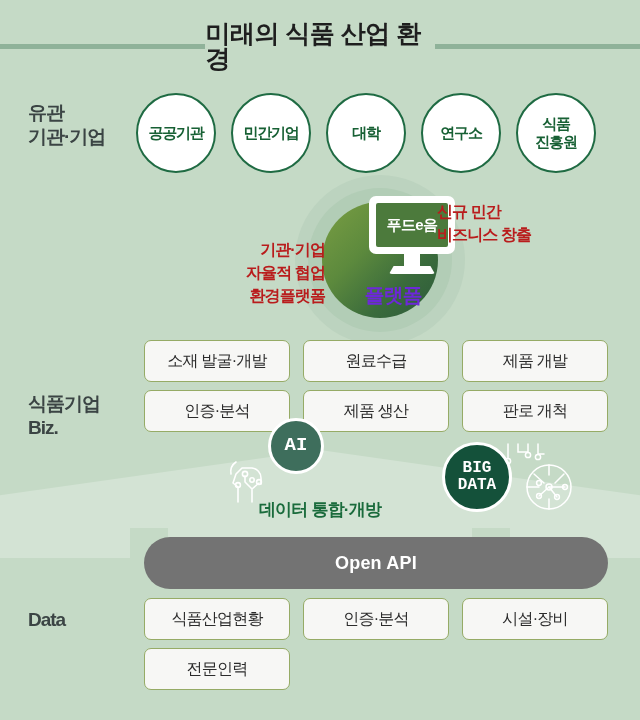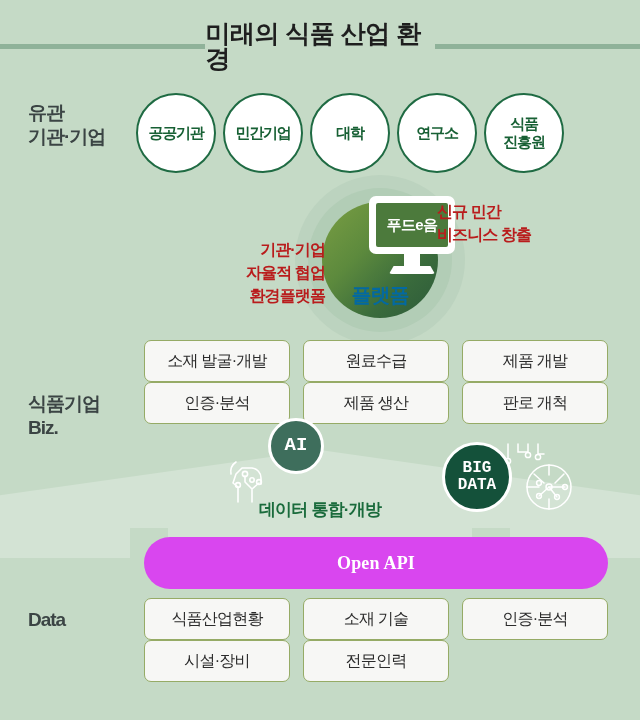--- a/index.html
+++ b/index.html
@@ -28,21 +28,21 @@
   .row-label{
     position:absolute;
     font-size:19px;font-weight:bold;color:#3b4444;
     line-height:1.28;letter-spacing:-1px;
   }
   #label-org{left:28px;top:101px;}
   #label-biz{left:28px;top:344px;margin-top:48px;}
   #label-data{left:28px;top:608px;}
 
   
-  .circle-row{position:absolute;left:136px;top:93px;display:flex;gap:7px;}
+  .circle-row{position:absolute;left:136px;top:93px;display:flex;gap:15px;}
   .org-circle{
     width:80px;height:80px;border-radius:50%;
     background:#ffffff;border:2.5px solid #1f6b43;
     display:flex;align-items:center;justify-content:center;
     text-align:center;
     font-size:15px;font-weight:bold;color:#176034;
     line-height:1.2;letter-spacing:-1.2px;
     white-space:pre-line;
     box-sizing:border-box;
   }
@@ -72,23 +72,23 @@
     width:100%;height:100%;background:#4c7a3c;border-radius:2px;
     display:flex;align-items:center;justify-content:center;
     font-size:15px;font-weight:bold;color:#ffffff;letter-spacing:-0.6px;
     box-sizing:border-box;
   }
   .mon-neck{width:16px;height:12px;background:#ffffff;margin:0 auto;}
   .mon-base{width:46px;height:8px;background:#ffffff;margin:0 auto;
     border-radius:3px;
     clip-path:polygon(10% 0,90% 0,100% 100%,0 100%);}
   .platform-word{
-    position:absolute;left:322px;top:282px;width:116px;
+    position:absolute;left:335px;top:282px;width:116px;
     text-align:center;
-    font-size:20px;font-weight:bold;color:#0369a1;letter-spacing:-1px;
+    font-size:20px;font-weight:bold;color:#6d28d9;letter-spacing:-1px;
   }
 
   
   .annot{
     position:absolute;
     font-size:16px;font-weight:bold;color:#b91c1c;
     line-height:1.45;letter-spacing:-0.9px;
     white-space:pre-line;
   }
   #annot-left{left:180px;top:238px;width:145px;text-align:right;}
@@ -128,30 +128,30 @@
 
   
   .deco{position:absolute;}
   #deco-head{left:222px;top:456px;}
   #deco-net{left:520px;top:462px;}
   #deco-circuit{left:504px;top:442px;}
 
   
   .openapi{
     position:absolute;left:144px;top:537px;width:464px;height:52px;
-    background:#d946ef;border-radius:26px;
-    display:flex;align-items:center;justify-content:center;
-    font-size:18px;font-weight:bold;color:#ffffff;letter-spacing:0.2px;font-family:Liberation Serif, serif;
+    background:#737373;border-radius:26px;
+    display:flex;align-items:center;justify-content:center;
+    font-size:18px;font-weight:bold;color:#ffffff;letter-spacing:0.2px;
   }
 
   
   .grid{
     position:absolute;display:grid;
     grid-template-columns:146px 146px 146px;
-    gap:0 13px;
+    gap:8px 13px;
   }
   #grid-biz{left:144px;top:340px;}
   #grid-data{left:144px;top:598px;}
   .cell{
     height:42px;background:#f7f7f5;
     border:1px solid #96ab66;border-radius:7px;
     display:flex;align-items:center;justify-content:center;
     font-size:16px;color:#2b2b2b;letter-spacing:-0.8px;
     box-sizing:border-box;
   }
@@ -243,19 +243,18 @@
   </svg>
 
   <div class="bubble" id="bubble-ai">AI</div>
   <div class="bubble" id="bubble-bigdata">BIG
 DATA</div>
 
   <div class="openapi">Open API</div>
 
   <div class="grid" id="grid-data">
     <div class="cell">식품산업현황</div>
-    <div class="cell">소재 기술</div>
     <div class="cell">인증·분석</div>
     <div class="cell">시설·장비</div>
     <div class="cell">전문인력</div>
   </div>
 
 </div>
 
 </body></html>

